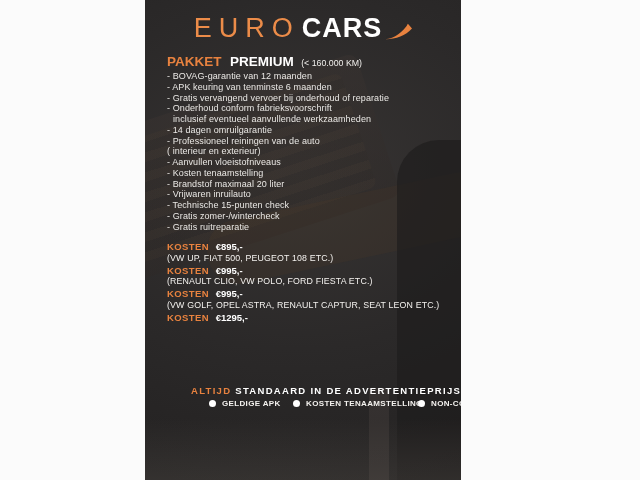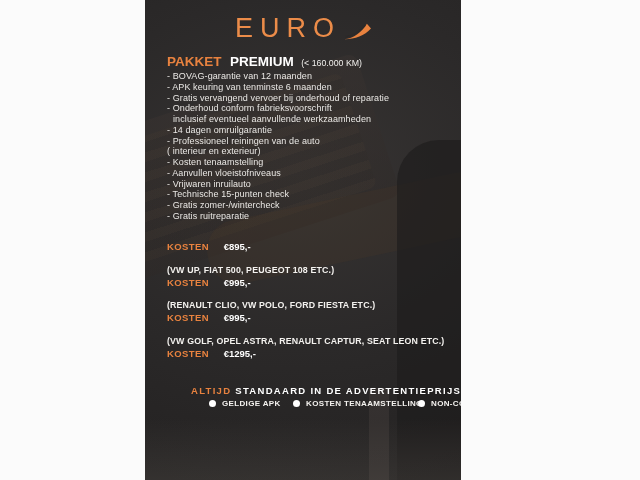--- a/index.html
+++ b/index.html
@@ -80,24 +80,24 @@
   .pkg-line {
     font-size: 9px; line-height: 10.75px; color: #eae8e5;
     white-space: nowrap; letter-spacing: .1px;
   }
   .pkg-line.indent { padding-left: 6px; }
 
   .pricing { position: absolute; top: 241px; left: 0; width: 310px; }
   .tier { margin-bottom: .2px; }
   .tier-head { font-size: 9.5px; line-height: 11.7px; white-space: nowrap; }
   .tier-head .label { color: #e8823f; font-weight: bold; letter-spacing: .4px; }
-  .tier-head .price { color: #ffffff; font-weight: bold; margin-left: 12px; }
+  .tier-head .price { color: #ffffff; font-weight: bold; margin-left: 4px; }
   .tier-cars {
-    font-size: 8.8px; line-height: 11.8px; font-weight: bold;
-    color: #f4f2ef; letter-spacing: .15px; white-space: nowrap; margin-top: 12px;
+    font-size: 8.8px; line-height: 11.8px; font-weight: normal;
+    color: #f4f2ef; letter-spacing: .15px; white-space: nowrap;
   }
 
   
   .footer-heading {
     position: absolute; top: 385px; left: 0; width: 342px;
     text-align: center; white-space: nowrap;
     font-size: 9.5px; font-weight: bold; letter-spacing: 1.3px; color: #ffffff;
   }
   .footer-heading .accent { color: #e8823f; margin-left: 46px; }
   .footer-item {
@@ -124,20 +124,21 @@
     <div class="shape-underbody"></div>
     <div class="shape-planks"></div>
     <div class="shape-warmband"></div>
     <div class="shape-person"></div>
     <div class="shape-post"></div>
     <div class="shape-floor"></div>
   </div>
 
   <div class="logo">
     <span class="logo-euro">EURO</span>
+    <span class="logo-cars">CARS</span>
     <span class="logo-icon">
       <svg width="27" height="22" viewBox="0 0 33 22">
         <path d="M0,21 C12,20 22,12 28,2 L33,8 C25,17 14,21 0,21 Z" fill="#e8823f"></path>
         <path d="M2,18 C12,17 20,11 26,4" stroke="#2b2929" stroke-width="1.6" fill="none"></path>
       </svg>
     </span>
   </div>
 
   <div class="content">
 
@@ -149,22 +150,23 @@
 
     <div class="pkg-list">
       <div class="pkg-line">- BOVAG-garantie van 12 maanden</div>
       <div class="pkg-line">- APK keuring van tenminste 6 maanden</div>
       <div class="pkg-line">- Gratis vervangend vervoer bij onderhoud of reparatie</div>
       <div class="pkg-line">- Onderhoud conform fabrieksvoorschrift</div>
       <div class="pkg-line indent">inclusief eventueel aanvullende werkzaamheden</div>
       <div class="pkg-line">- 14 dagen omruilgarantie</div>
       <div class="pkg-line">- Professioneel reiningen van de auto</div>
       <div class="pkg-line">( interieur en exterieur)</div>
+      <div class="pkg-line">- Aanvullen vloeistofniveaus</div>
       <div class="pkg-line">- Kosten tenaamstelling</div>
-      <div class="pkg-line">- Aanvullen vloeistofniveaus</div>
+      <div class="pkg-line">- Brandstof maximaal 20 liter</div>
       <div class="pkg-line">- Vrijwaren inruilauto</div>
       <div class="pkg-line">- Technische 15-punten check</div>
       <div class="pkg-line">- Gratis zomer-/wintercheck</div>
       <div class="pkg-line">- Gratis ruitreparatie</div>
     </div>
 
     <div class="pricing">
       <div class="tier">
         <div class="tier-head">
           <span class="label">KOSTEN</span>

